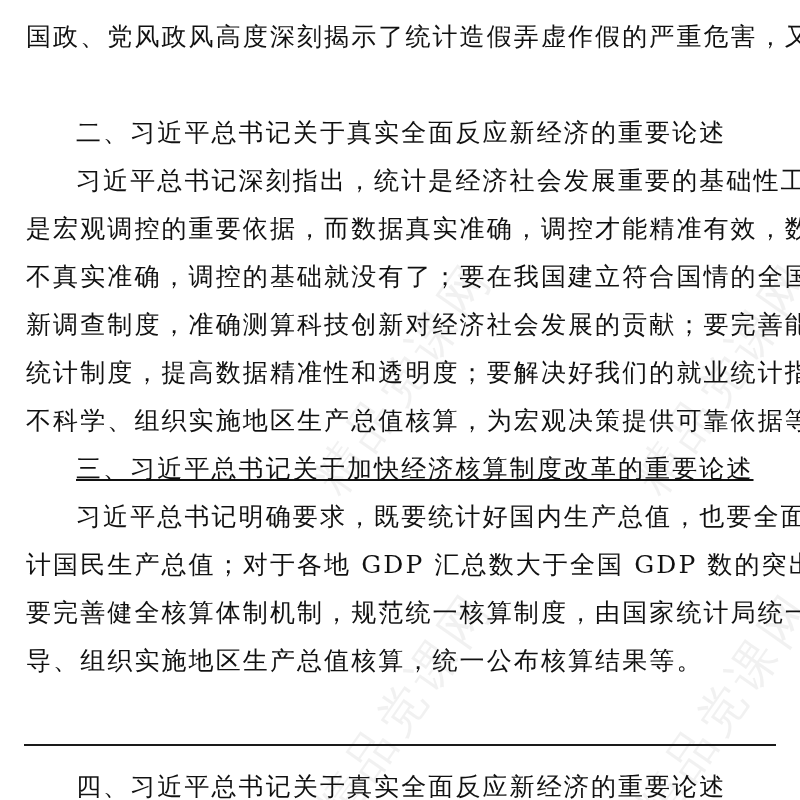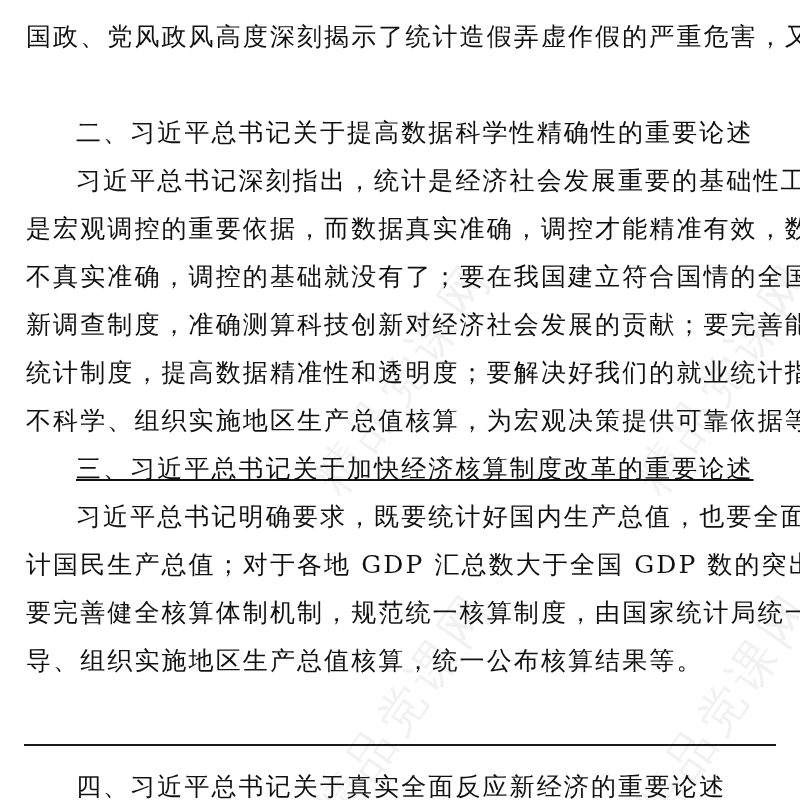--- a/index.html
+++ b/index.html
@@ -70,21 +70,21 @@
 
 <div class="page">
 
   <div class="watermark" style="left:300px; top:470px;">精品党课网</div>
   <div class="watermark" style="left:620px; top:470px;">精品党课网</div>
   <div class="watermark" style="left:300px; top:800px;">精品党课网</div>
   <div class="watermark" style="left:620px; top:800px;">精品党课网</div>
 
   <div class="line" style="top:22px;">国政、党风政风高度深刻揭示了统计造假弄虚作假的严重危害，又指</div>
 
-  <div class="line heading" style="top:118px;">二、习近平总书记关于提高数据科学性精确性的重要论述</div>
+  <div class="line heading" style="top:118px;">二、习近平总书记关于真实全面反应新经济的重要论述</div>
   <div class="line indent" style="top:166px;">习近平总书记深刻指出，统计是经济社会发展重要的基础性工作，</div>
   <div class="line" style="top:214px;">是宏观调控的重要依据，而数据真实准确，调控才能精准有效，数据</div>
   <div class="line" style="top:262px;">不真实准确，调控的基础就没有了；要在我国建立符合国情的全国创</div>
   <div class="line" style="top:310px;">新调查制度，准确测算科技创新对经济社会发展的贡献；要完善能源</div>
   <div class="line" style="top:358px;">统计制度，提高数据精准性和透明度；要解决好我们的就业统计指标</div>
   <div class="line last" style="top:406px;">不科学、组织实施地区生产总值核算，为宏观决策提供可靠依据等。</div>
 
   <div class="line heading" style="top:454px;text-decoration:underline;">三、习近平总书记关于加快经济核算制度改革的重要论述</div>
   <div class="line indent" style="top:502px;">习近平总书记明确要求，既要统计好国内生产总值，也要全面统</div>
   <div class="line" style="top:550px;">计国民生产总值；对于各地 GDP 汇总数大于全国 GDP 数的突出问题，</div>

